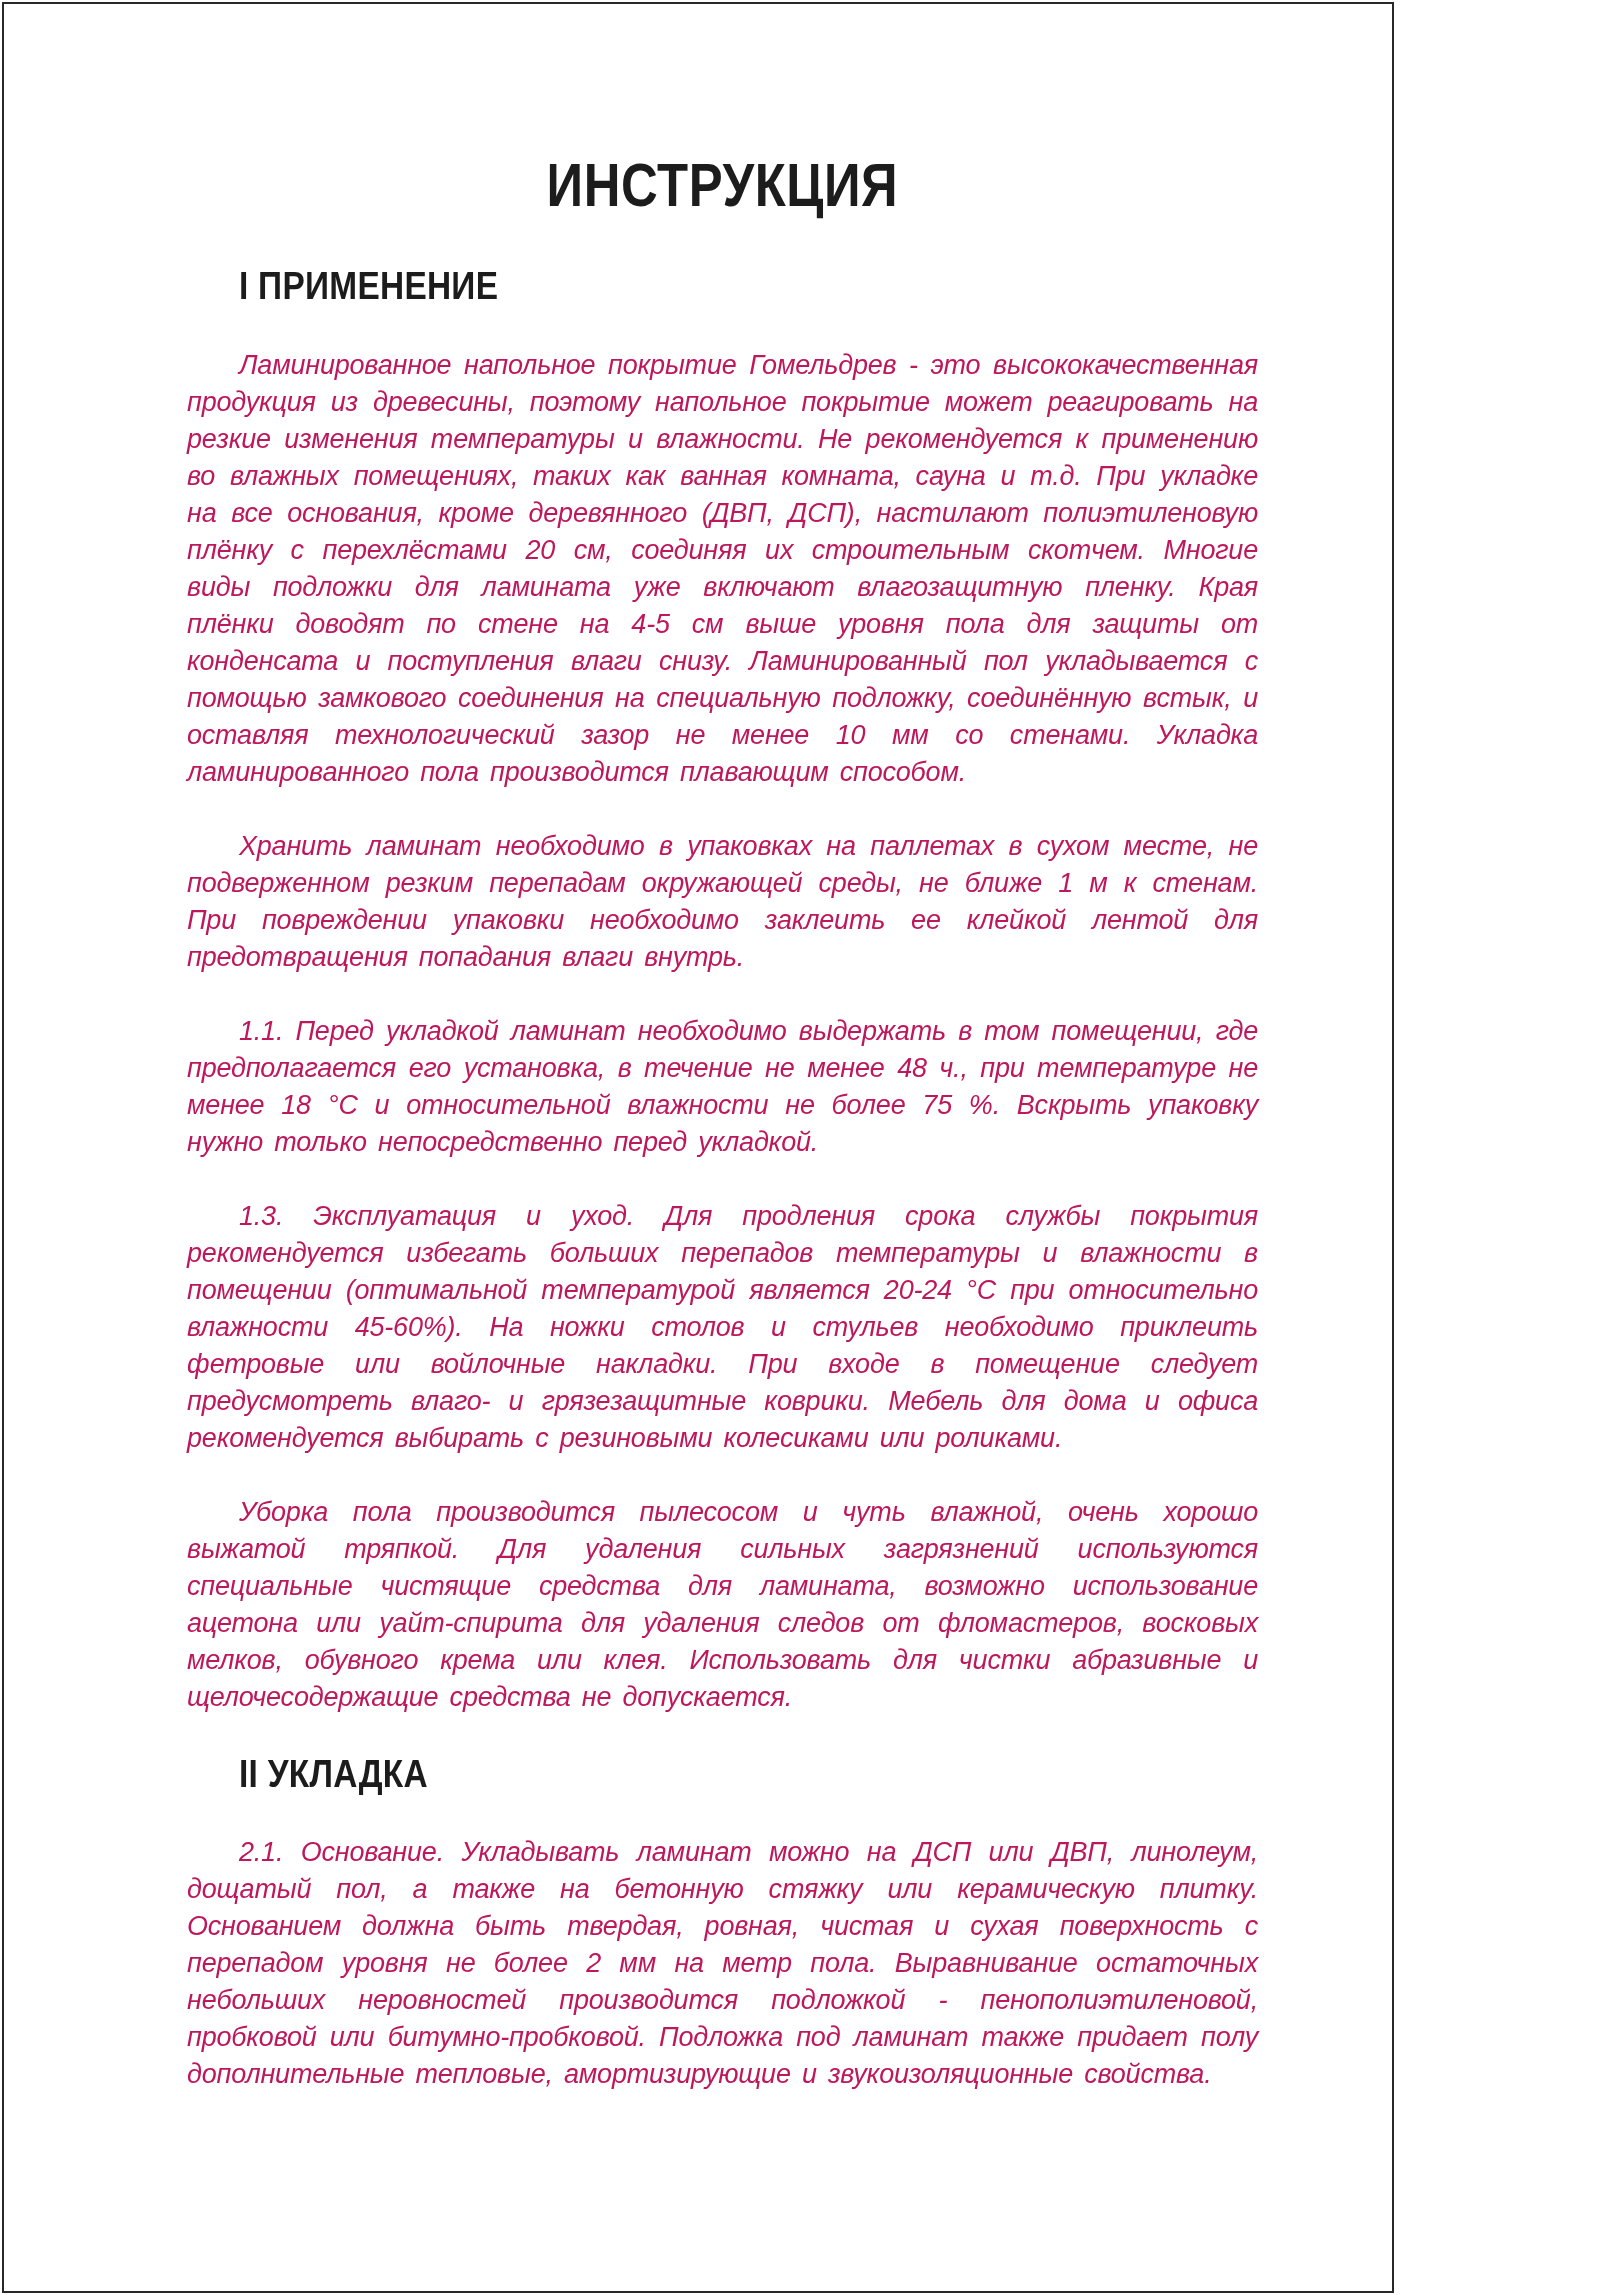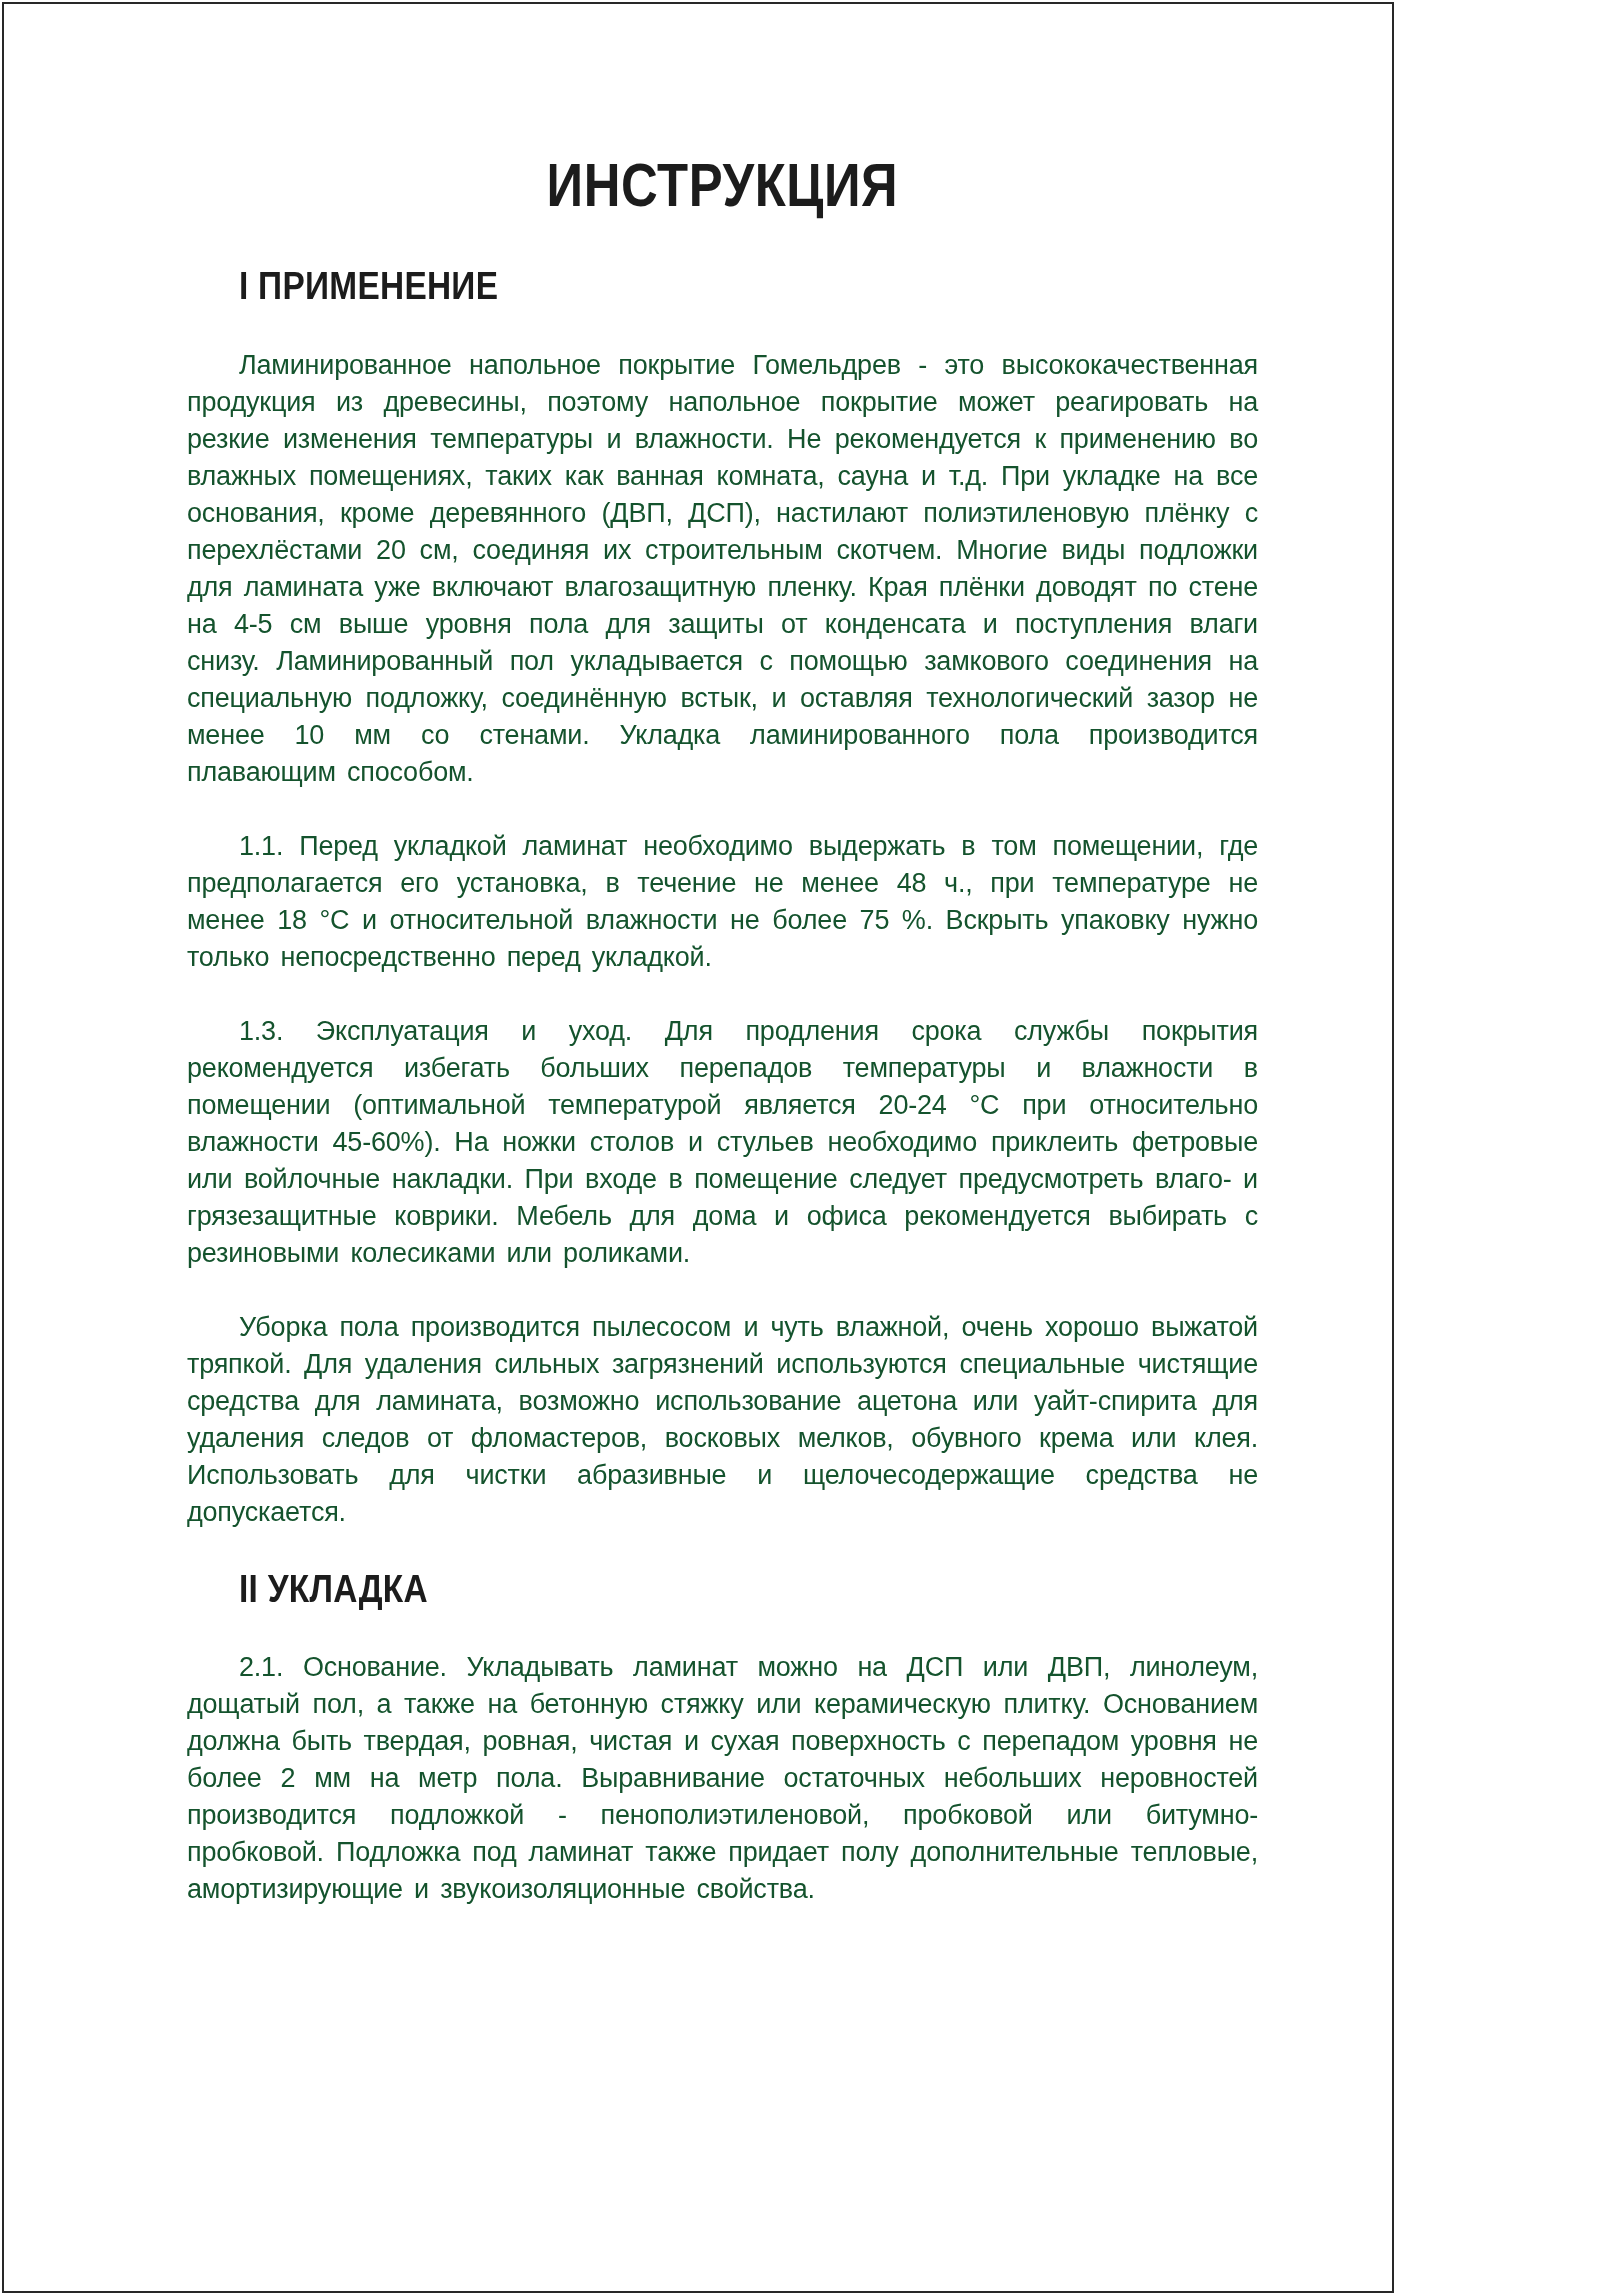--- a/index.html
+++ b/index.html
@@ -55,40 +55,42 @@
   .heading-first  { margin-top: 49px; }
   .heading-second { margin-top: 36px; }
   .para {
     font-size: 27px;
     line-height: 37px;
     margin: 0 0 37px 0;
     text-align: justify;
     text-indent: 52px;
     letter-spacing: -0.2px;
     word-spacing: 3.9px;
-    color: #14532d;
+    color: #be185d;
+    font-style: italic;
   }
   .para.last { margin-bottom: 0; }
   .bold-word {
     font-weight: 700;
     letter-spacing: 0;
   }
 </style>
 </head>
 <body>
 
 <div class="page">
   <div class="frame">
 
     <h1 class="doc-title"><span class="condense">ИНСТРУКЦИЯ</span></h1>
 
     <h2 class="section-heading heading-first"><span class="condense">I ПРИМЕНЕНИЕ</span></h2>
 
     <p class="para">Ламинированное напольное покрытие Гомельдрев - это высококачественная продукция из древесины, поэтому напольное покрытие может реагировать на резкие изменения температуры и влажности. Не рекомендуется к применению во влажных помещениях, таких как ванная комната, сауна и т.д. При укладке на все основания, кроме деревянного (ДВП, ДСП), настилают полиэтиленовую плёнку с перехлёстами 20 см, соединяя их строительным скотчем. Многие виды подложки для ламината уже включают влагозащитную пленку. Края плёнки доводят по стене на 4-5 см выше уровня пола для защиты от конденсата и поступления влаги снизу. Ламинированный пол укладывается с помощью замкового соединения на специальную подложку, соединённую встык, и оставляя технологический зазор не менее 10 мм со стенами. Укладка ламинированного пола производится плавающим способом.</p>
 
+    <p class="para">Хранить ламинат необходимо в упаковках на паллетах в сухом месте, не подверженном резким перепадам окружающей среды, не ближе 1 м к стенам. При повреждении упаковки необходимо заклеить ее клейкой лентой для предотвращения попадания влаги внутрь.</p>
 
     <p class="para">1.1. Перед укладкой ламинат необходимо выдержать в том помещении, где предполагается его установка, в течение не менее 48 ч., при температуре не менее 18 °С и относительной влажности не более 75 %. Вскрыть упаковку нужно только непосредственно перед укладкой.</p>
 
 
     <p class="para">1.3. Эксплуатация и уход. Для продления срока службы покрытия рекомендуется избегать больших перепадов температуры и влажности в помещении (оптимальной температурой является 20-24 °С при относительно влажности 45-60%). На ножки столов и стульев необходимо приклеить фетровые или войлочные накладки. При входе в помещение следует предусмотреть влаго- и грязезащитные коврики. Мебель для дома и офиса рекомендуется выбирать с резиновыми колесиками или роликами.</p>
 
     <p class="para">Уборка пола производится пылесосом и чуть влажной, очень хорошо выжатой тряпкой. Для удаления сильных загрязнений используются специальные чистящие средства для ламината, возможно использование ацетона или уайт-спирита для удаления следов от фломастеров, восковых мелков, обувного крема или клея. Использовать для чистки абразивные и щелочесодержащие средства не допускается.</p>
 
     <h2 class="section-heading heading-second"><span class="condense">II УКЛАДКА</span></h2>
 

